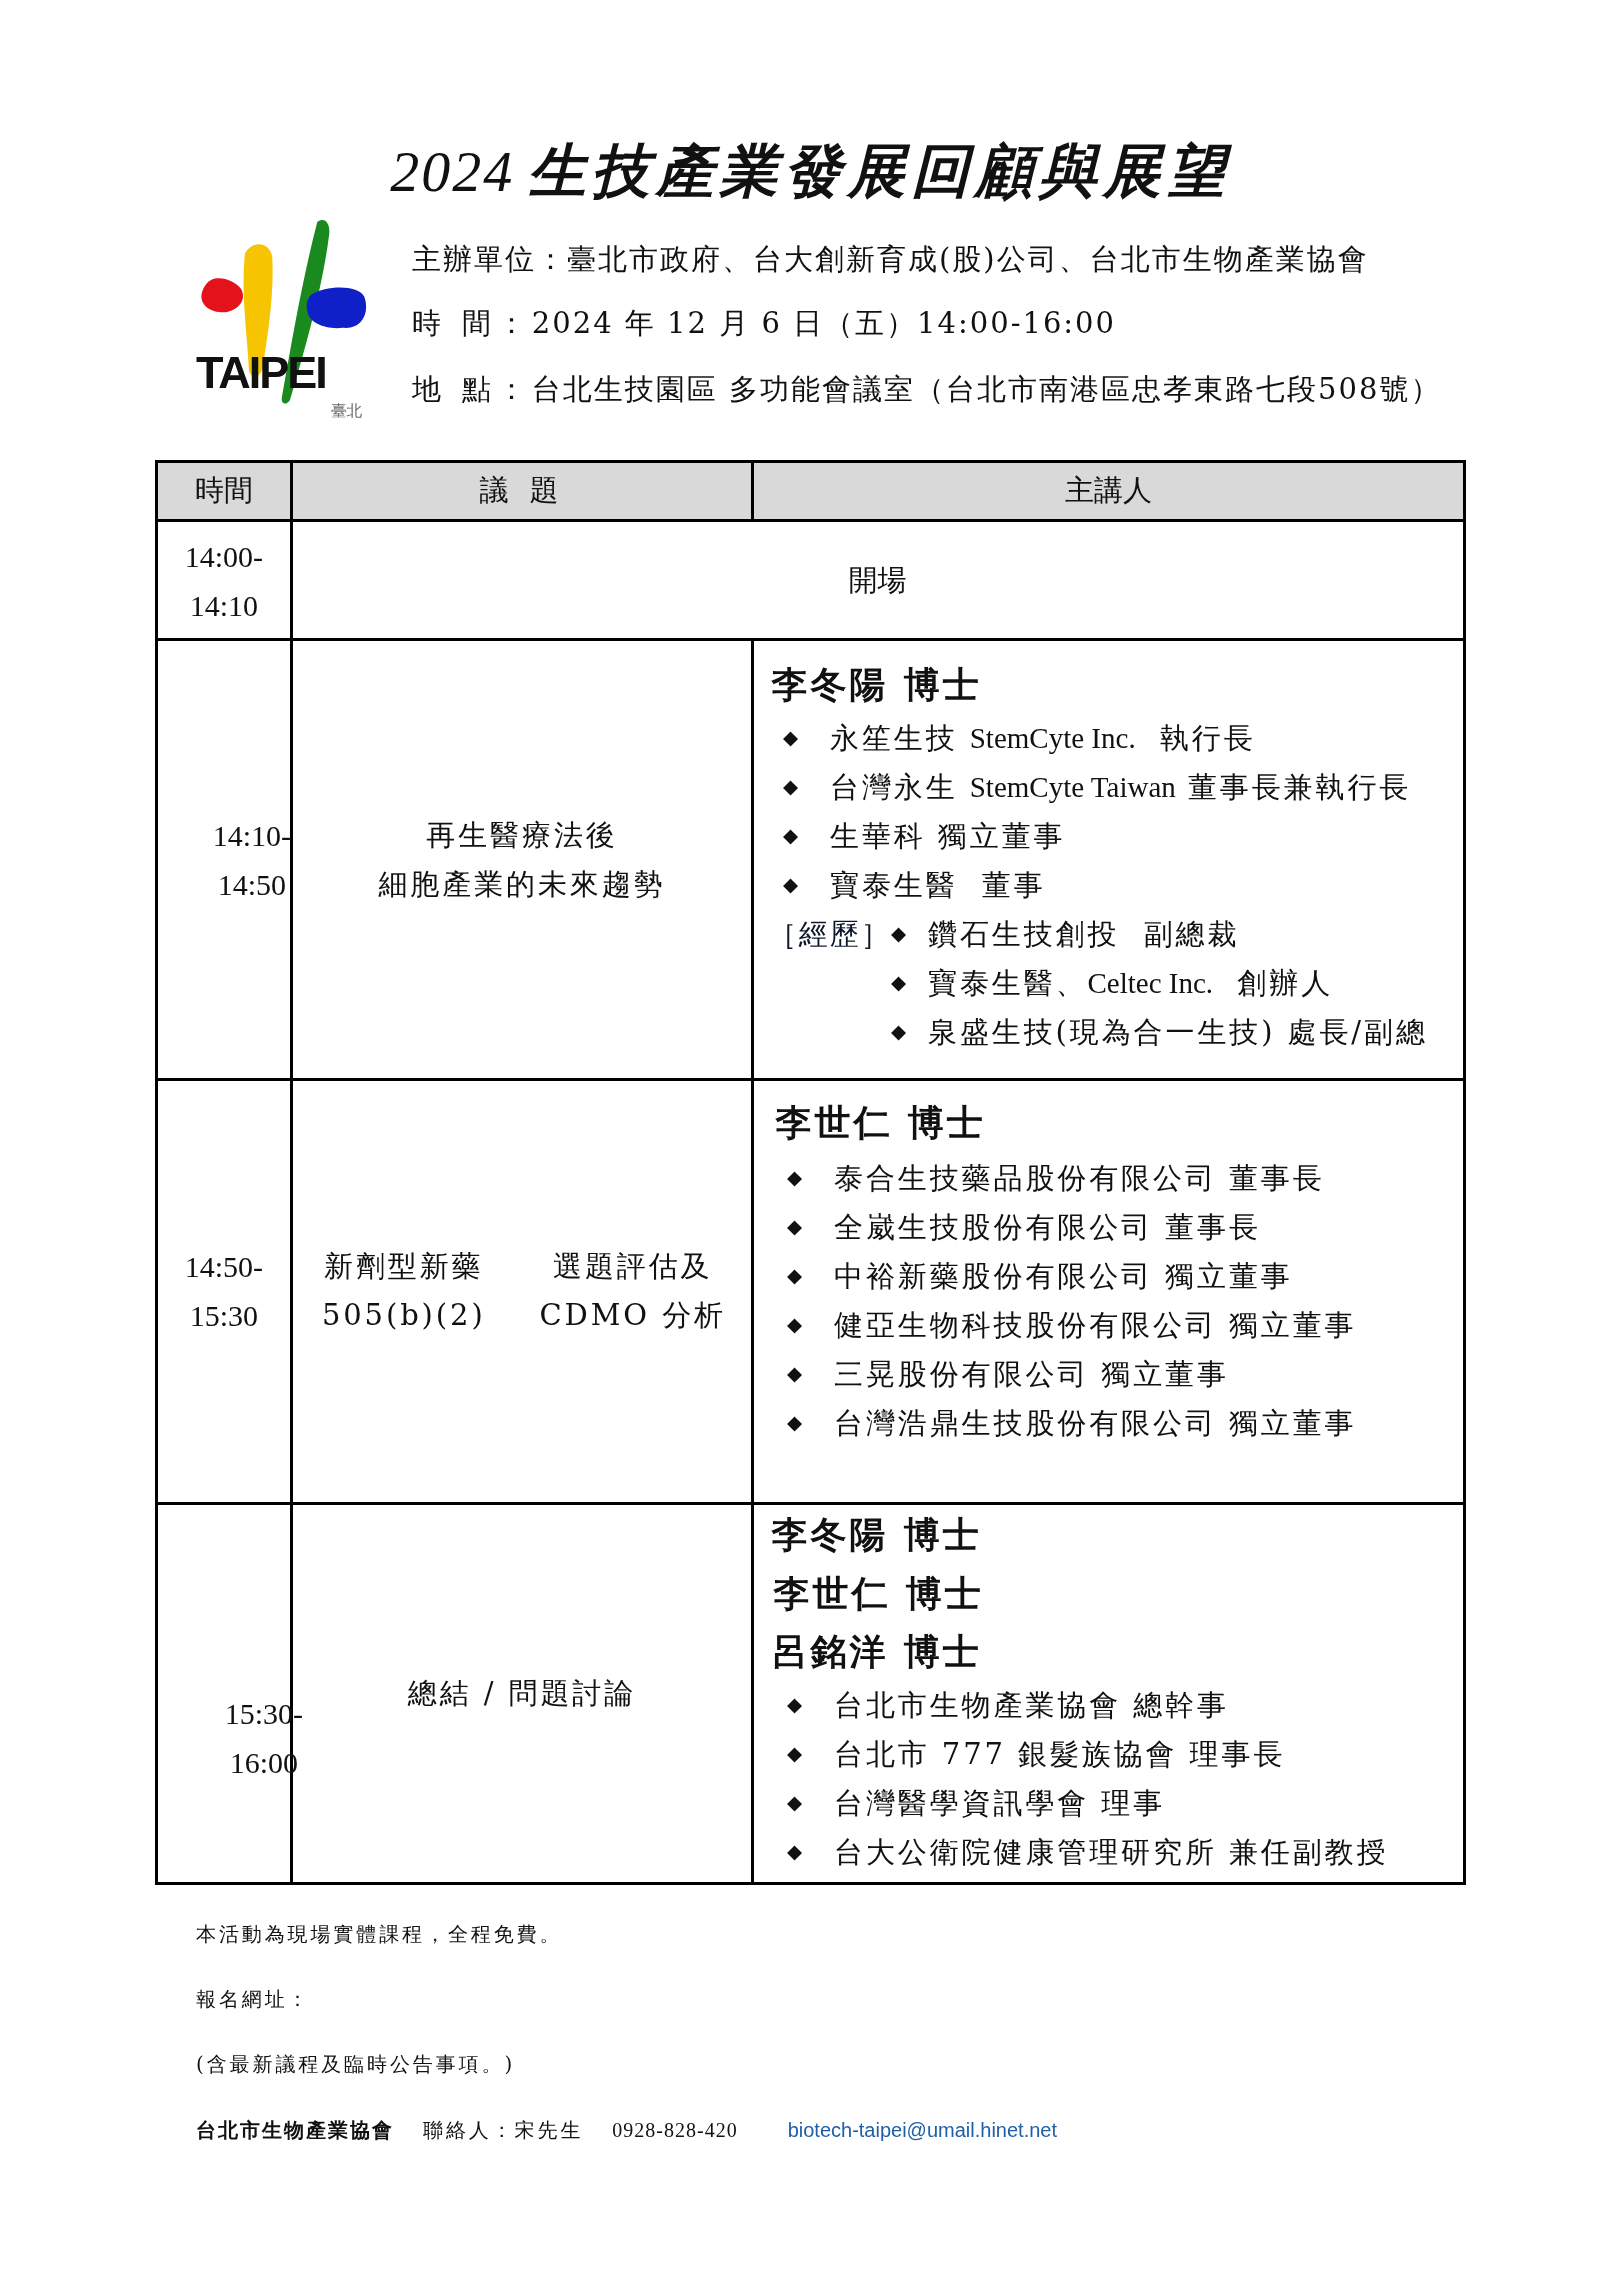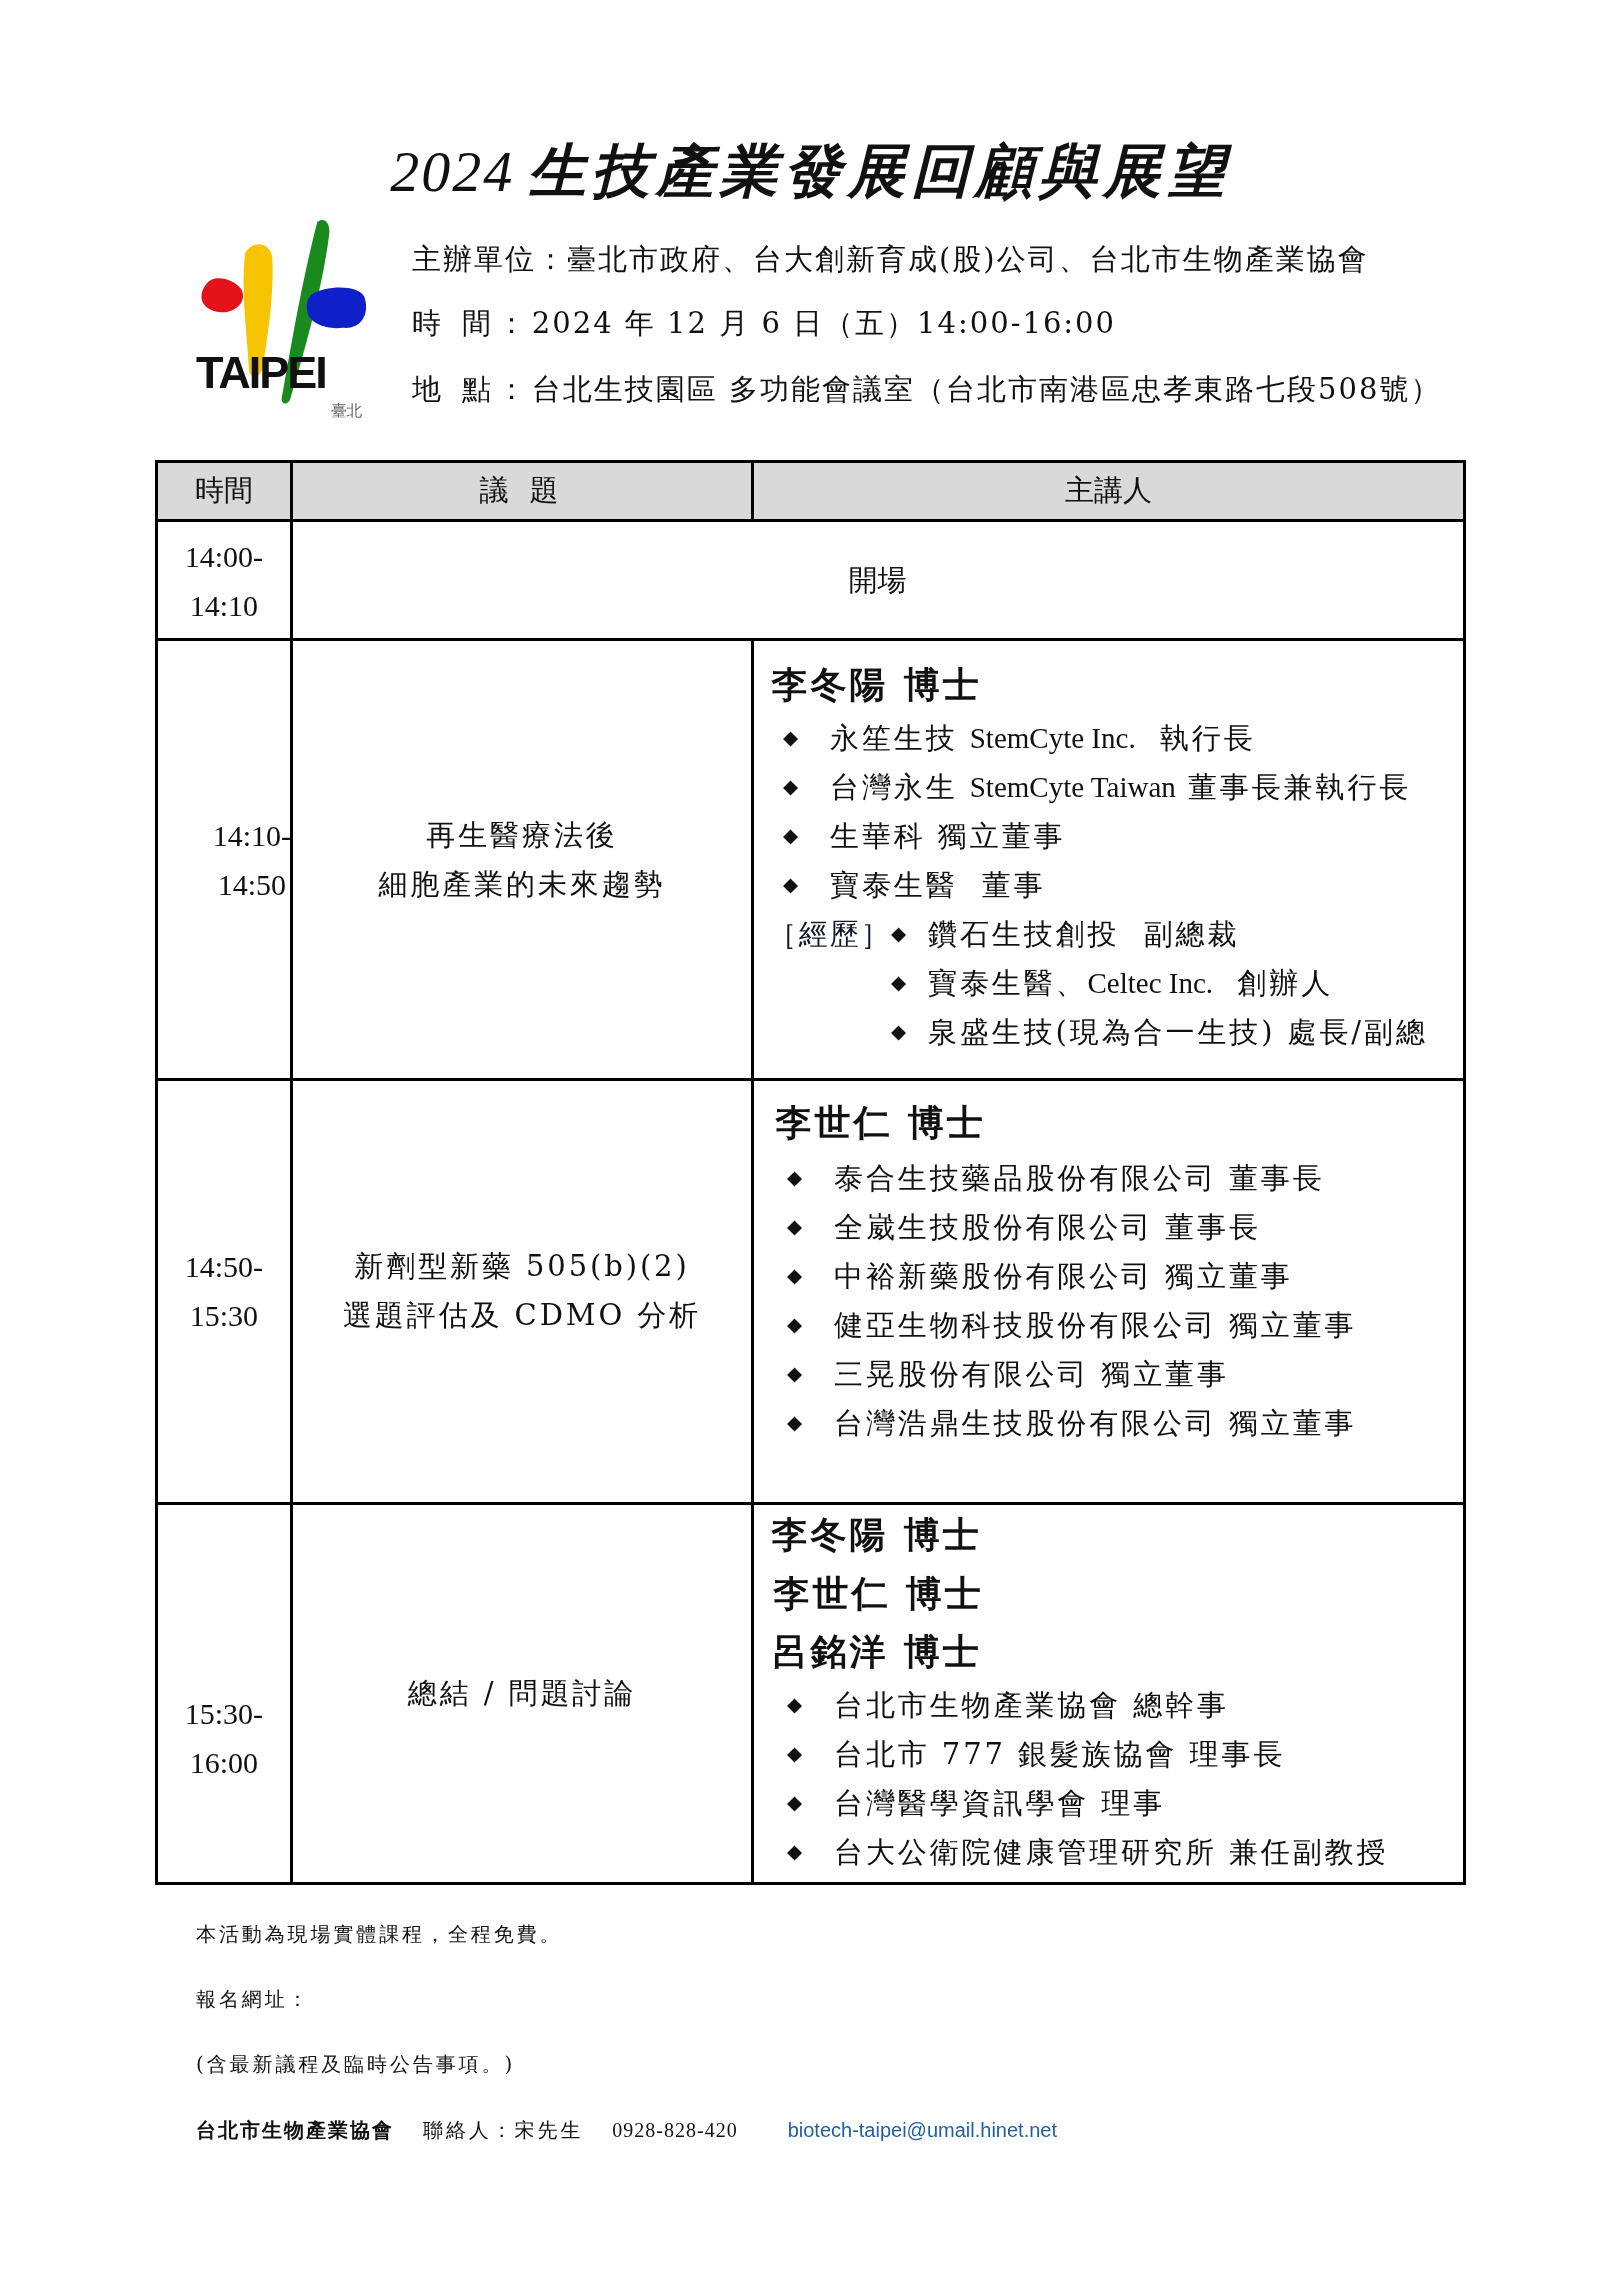--- a/index.html
+++ b/index.html
@@ -117,35 +117,35 @@
     <div class="hist-tag" style="left:13.7px;top:274px;">［經歷］</div>
     <div class="bul" style="left:137px;top:274px;"><span class="dia" style="width:37px;">◆</span><span>鑽石生技創投</span>&nbsp; <span>副總裁</span></div>
     <div class="bul" style="left:137px;top:323px;"><span class="dia" style="width:37px;">◆</span><span>寶泰生醫、</span><span class="en">Celtec Inc.</span>&nbsp; <span>創辦人</span></div>
     <div class="bul" style="left:137px;top:372px;"><span class="dia" style="width:37px;">◆</span><span>泉盛生技(現為合一生技)</span> <span>處長/副總</span></div>
   </div>
 
   <div class="cell time" style="left:2.9px;top:621px;width:132px;height:420px;flex-direction:column;">
     <span>14:50-</span>
     <span>15:30</span>
   </div>
-  <div class="cell topic" style="left:138px;top:621px;width:458px;height:420px;flex-direction:column;">
+  <div class="cell topic" style="left:138px;top:621px;width:458px;height:420px;">
     <span>新劑型新藥 505(b)(2)</span>
     <span>選題評估及 CDMO 分析</span>
   </div>
   <div class="speaker" style="left:599px;top:621px;width:709px;height:420px;">
     <div class="spk-name" style="position:absolute;left:21.6px;top:17.6px;">李世仁 博士</div>
     <div class="bul" style="left:33px;top:78px;"><span class="dia">◆</span><span>泰合生技藥品股份有限公司 董事長</span></div>
     <div class="bul" style="left:33px;top:127px;"><span class="dia">◆</span><span>全崴生技股份有限公司 董事長</span></div>
     <div class="bul" style="left:33px;top:176px;"><span class="dia">◆</span><span>中裕新藥股份有限公司 獨立董事</span></div>
     <div class="bul" style="left:33px;top:225px;"><span class="dia">◆</span><span>健亞生物科技股份有限公司 獨立董事</span></div>
     <div class="bul" style="left:33px;top:274px;"><span class="dia">◆</span><span>三晃股份有限公司 獨立董事</span></div>
     <div class="bul" style="left:33px;top:323px;"><span class="dia">◆</span><span>台灣浩鼎生技股份有限公司 獨立董事</span></div>
   </div>
 
-  <div class="cell time" style="left:2.9px;top:1045px;width:132px;height:465px;flex-direction:column;">
+  <div class="cell time" style="left:2.9px;top:1045px;width:132px;height:465px;flex-direction:column;padding-left:40px;">
     <span>15:30-</span>
     <span>16:00</span>
   </div>
   <div class="cell topic" style="left:138px;top:1045px;width:458px;height:377px;">總結 / 問題討論</div>
   <div class="speaker" style="left:599px;top:1045px;width:709px;height:377px;">
     <div class="spk-name" style="position:absolute;left:17.6px;top:5.9px;">李冬陽 博士</div>
     <div class="spk-name" style="position:absolute;left:19.6px;top:65px;">李世仁 博士</div>
     <div class="spk-name" style="position:absolute;left:17.6px;top:123px;">呂銘洋 博士</div>
     <div class="bul" style="left:33px;top:181px;"><span class="dia">◆</span><span>台北市生物產業協會 總幹事</span></div>
     <div class="bul" style="left:33px;top:230px;"><span class="dia">◆</span><span>台北市 777 銀髮族協會 理事長</span></div>

